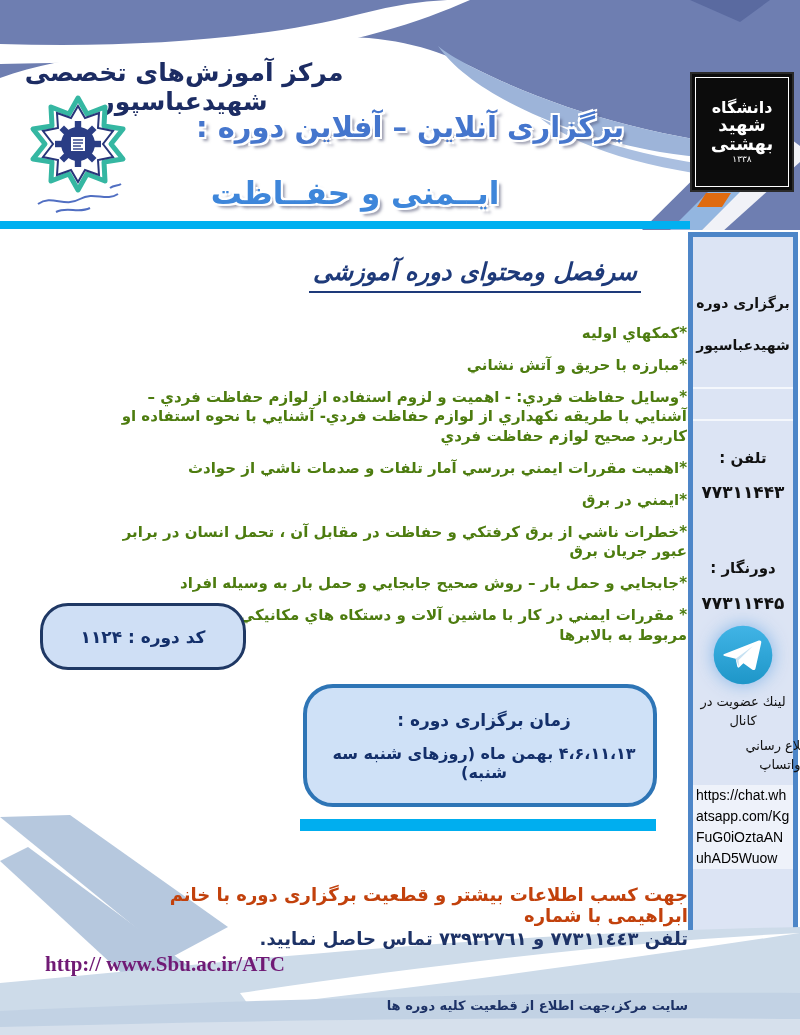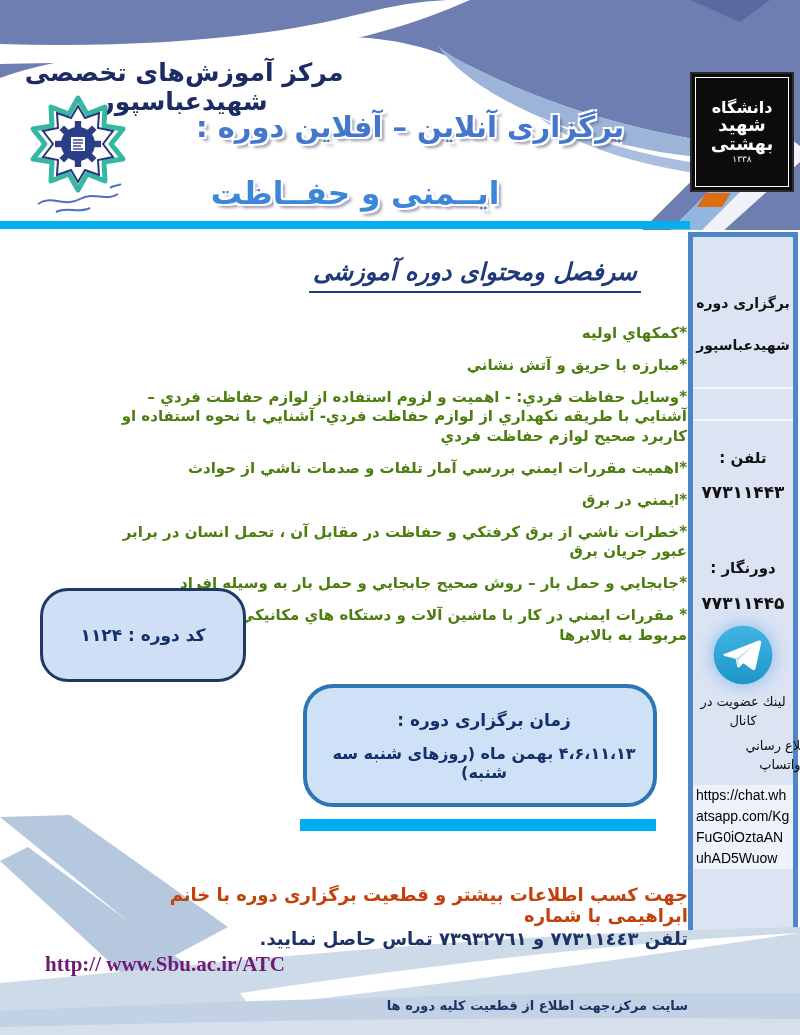--- a/index.html
+++ b/index.html
@@ -54,21 +54,21 @@
     color:#1e3a7a; border-bottom:2px solid #1e3a7a; padding:0 4px 5px 4px;
   }
   .topics {
     left:95px; top:324px; width:592px; z-index:4;
     direction:rtl; text-align:right;
     font-size:15px; font-weight:bold; color:#4d7c0f; line-height:1.32;
   }
   .topics > div { margin-bottom:12px; }
 
   .code-badge {
-    left:40px; top:588px; width:206px; height:94px; z-index:4;
+    left:40px; top:603px; width:206px; height:67px; z-index:4;
     background:#cfdff5; border:3px solid #1f3864; border-radius:28px;
     display:flex; align-items:center; justify-content:center;
     direction:rtl; font-size:17px; font-weight:bold; color:#14306b;
   }
   .time-box {
     left:303px; top:684px; width:354px; height:123px; z-index:4;
     background:#cfe1f7; border:4px solid #2e75b6; border-radius:30px;
     display:flex; flex-direction:column; align-items:center; justify-content:center;
     direction:rtl; color:#14306b; font-weight:bold; text-align:center;padding-left:8px;
   }

